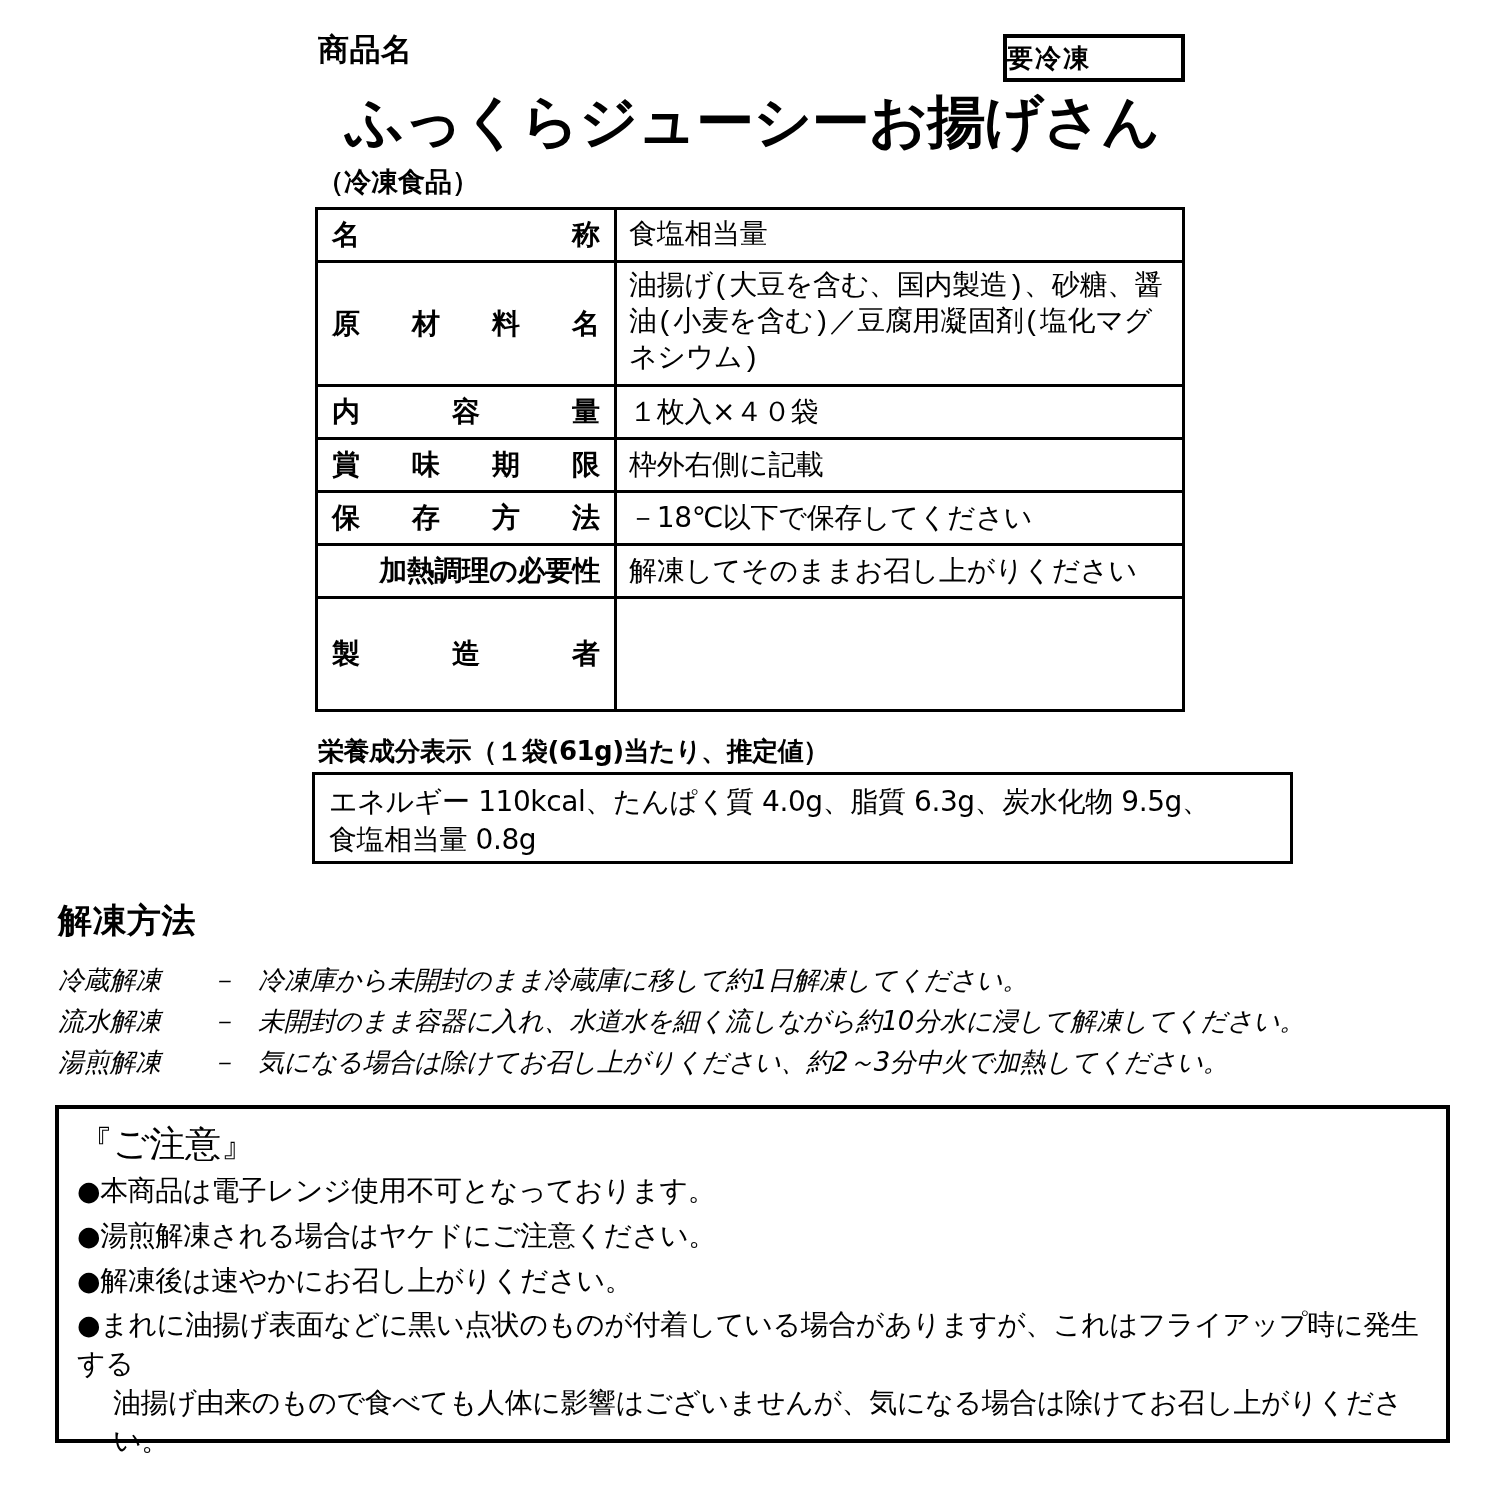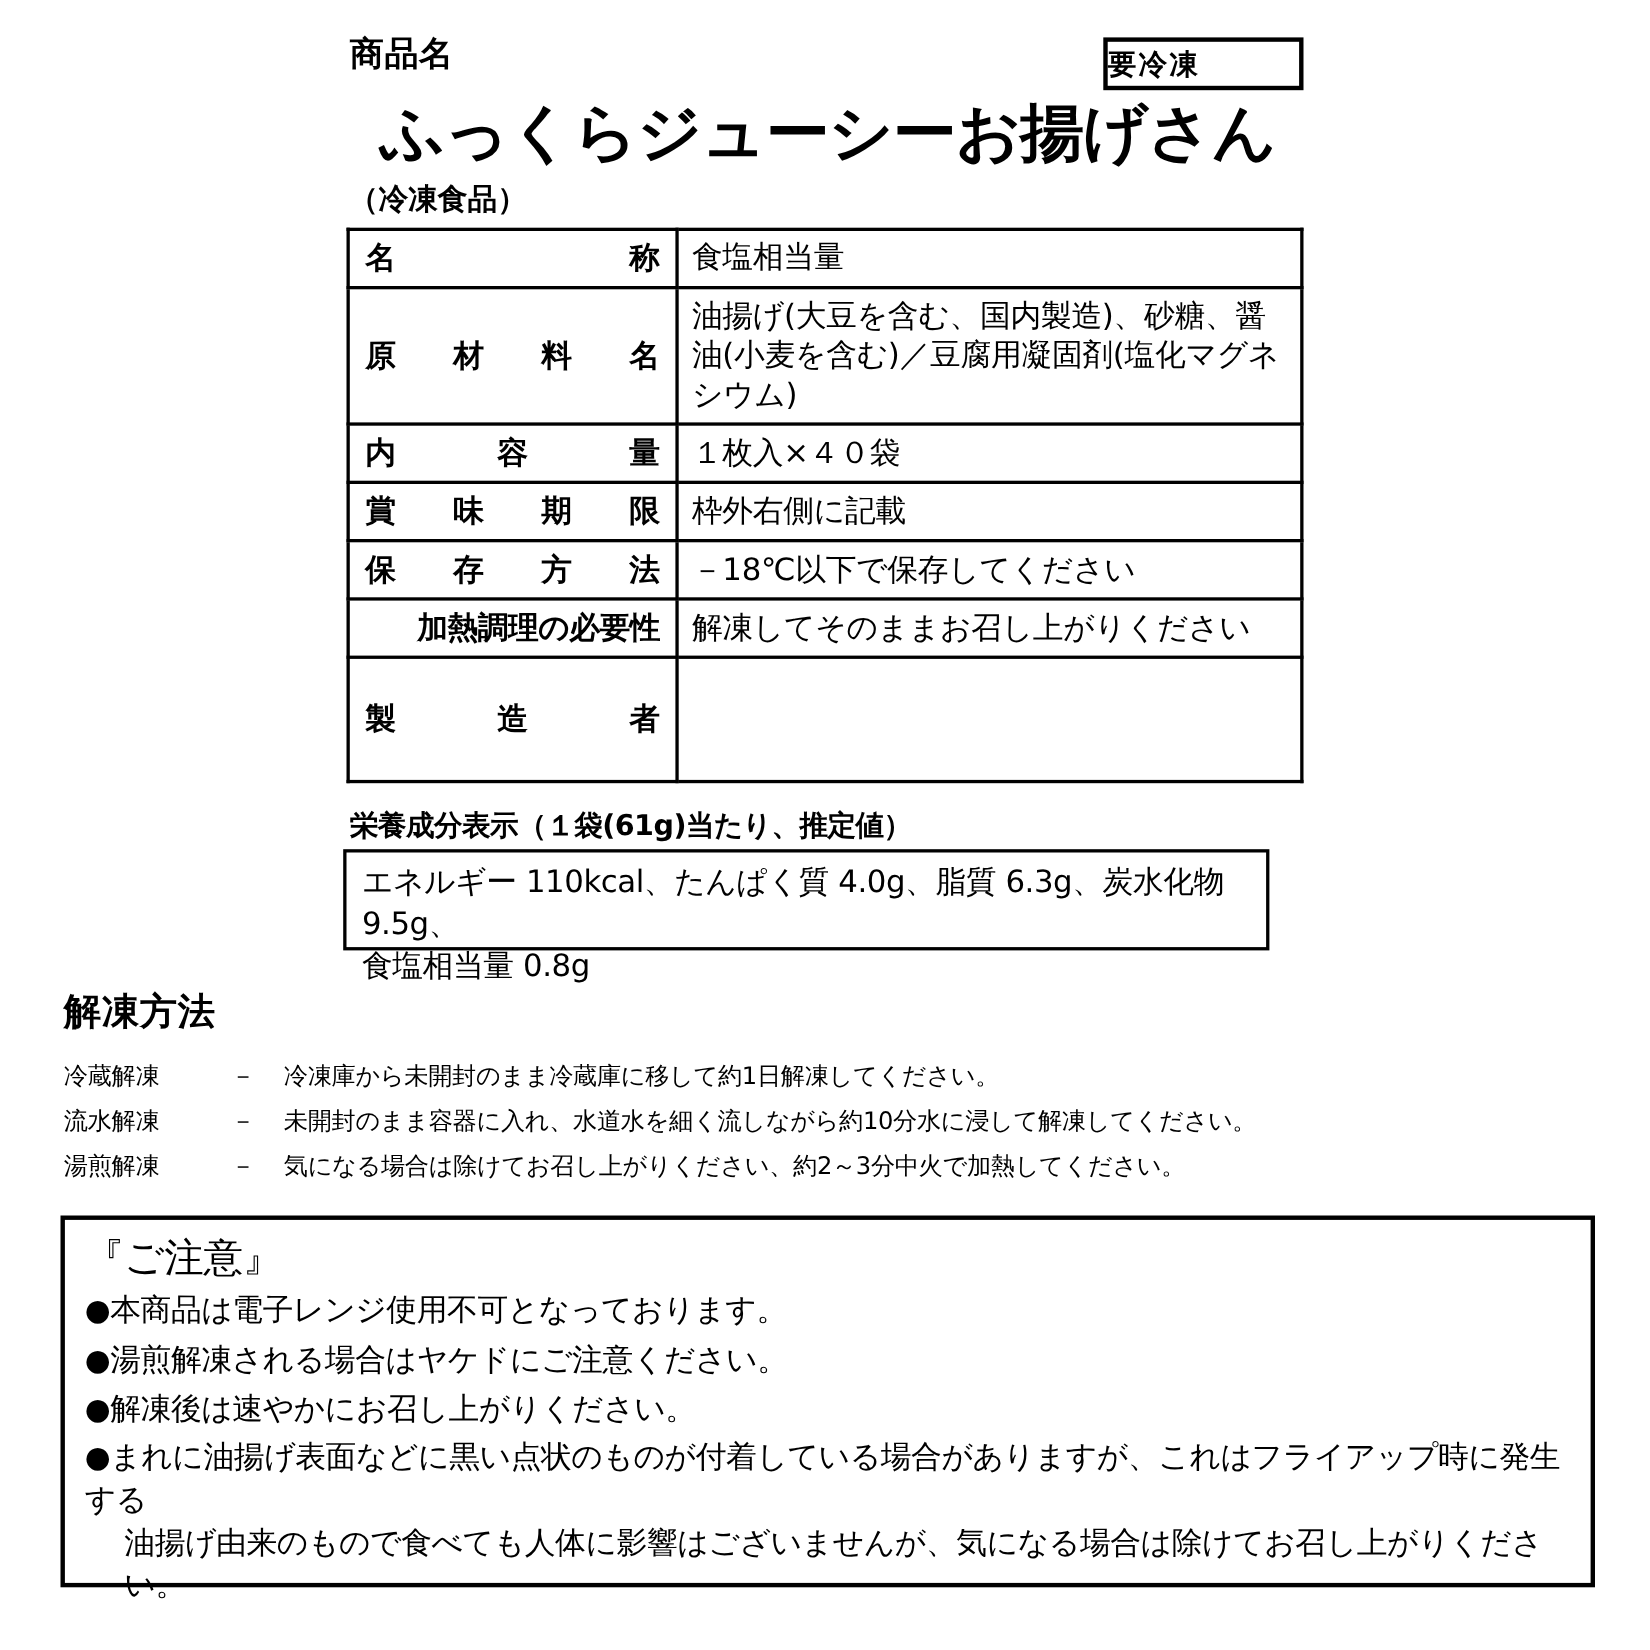--- a/index.html
+++ b/index.html
@@ -107,37 +107,37 @@
     width: 100%;
   }
   .lbl-plain {
     display: block;
     text-align: right;
     letter-spacing: -0.5px;
   }
   .row-h-norm { height: 47px; }
   .row-h-ing  { height: 86px; }
   .row-h-maker{ height: 113px; }
-  .val-ing { letter-spacing: -1.2px; font-size: 27.5px; }
+  .val-ing { letter-spacing: -1.2px; font-size: 27.5px; font-family: Liberation Mono, monospace; }
 
   
   .nutri-caption {
     position: absolute;
     left: 318px;
     top: 738px;
     font-size: 26px;
     font-weight: 600;
     letter-spacing: -0.5px;
     line-height: 1;
   }
   .nutri-box {
     position: absolute;
     left: 312px;
     top: 772px;
-    width: 842px;
+    width: 981px;
     height: 92px;
     box-sizing: border-box;
     border: 3px solid #000;
     padding: 8px 14px 0 14px;
     font-size: 28px;
     font-weight: 500;
     line-height: 1.35;
     letter-spacing: -0.4px;
   }
 
@@ -152,25 +152,26 @@
     line-height: 1;
   }
   .thaw-list {
     position: absolute;
     left: 58px;
     top: 957px;
     width: 1400px;
   }
   .thaw-row {
     display: flex;
-    align-items: center;
+    align-items: flex-end;
     height: 41px;
-    font-size: 22px;
+    font-size: 26px;
     font-weight: 500;
     letter-spacing: -0.3px;
+    font-style: italic;
   }
   .thaw-name { width: 152px; flex: 0 0 152px; }
   .thaw-dash { width: 48px; flex: 0 0 48px; }
   .thaw-text { flex: 1 1 auto; }
 
   
   .caution-box {
     position: absolute;
     left: 55px;
     top: 1105px;

